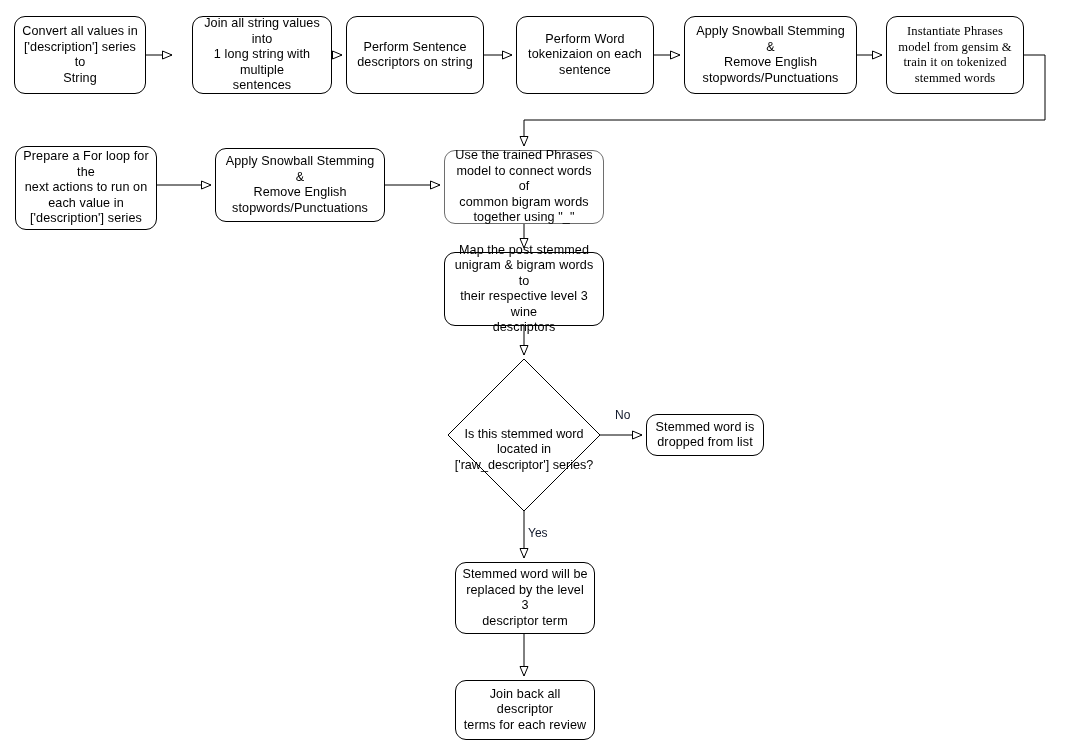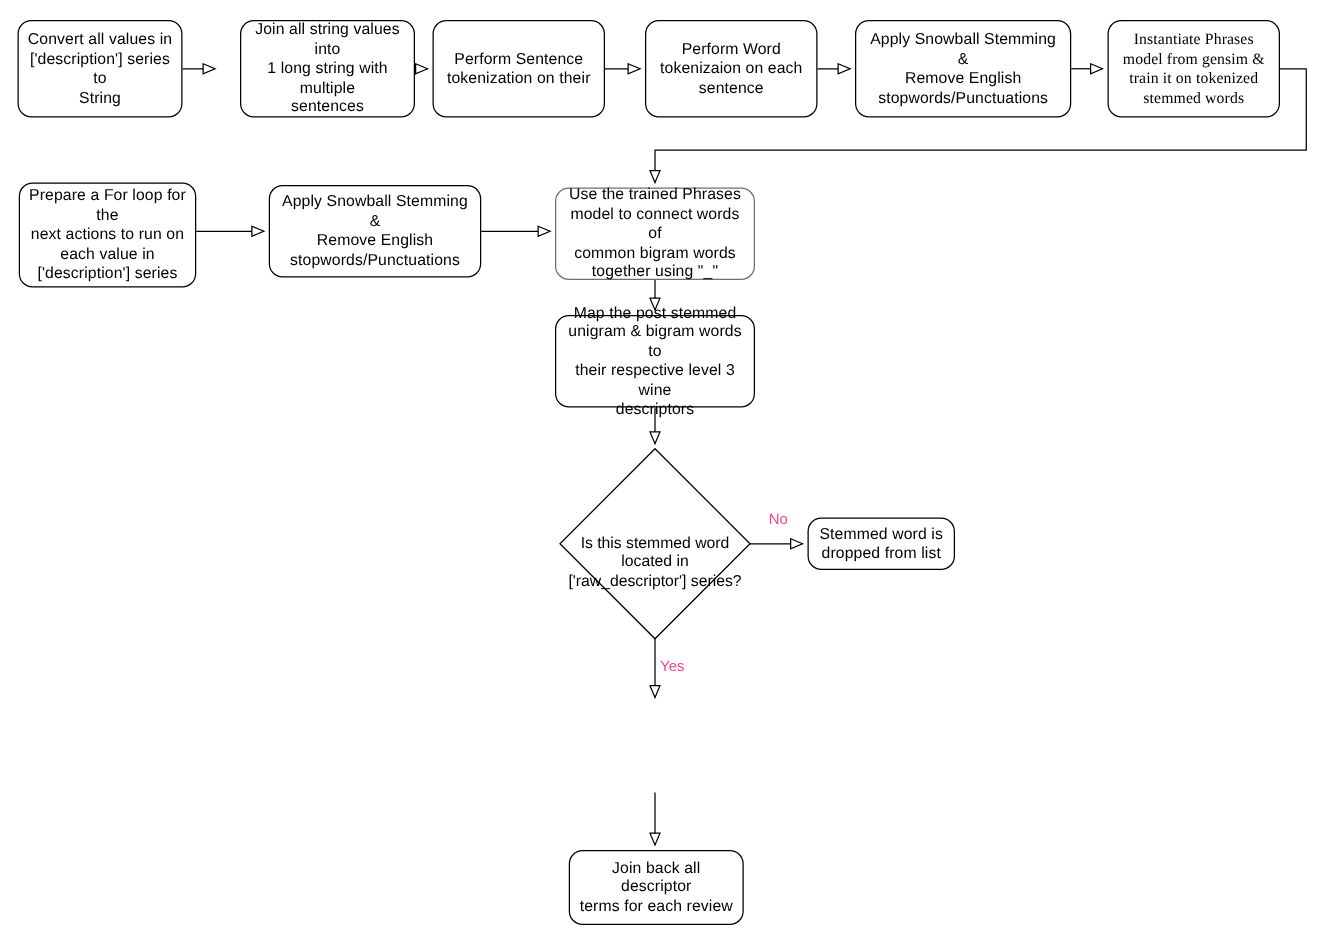--- a/index.html
+++ b/index.html
@@ -53,21 +53,21 @@
     position: absolute;
     text-align: center;
     color: #000000;
     font-size: 12.6px;
     line-height: 15.5px;
     white-space: pre-line;
     pointer-events: none;
   }
   .edge-label {
     position: absolute;
-    color: #ec4899;
+    color: #0f172a;
     font-size: 12px;
     line-height: 14px;
     background: transparent;
   }
 </style>
 </head>
 <body>
 
 <div id="canvas">
 
@@ -117,21 +117,21 @@
   </div>
 
   <div class="node" style="left:176px; top:16px; width:140px; height:78px;margin-left:16px;">
     <span class="node-text">Join all string values into
 1 long string with multiple
 sentences</span>
   </div>
 
   <div class="node" style="left:346px; top:16px; width:138px; height:78px;">
     <span class="node-text">Perform Sentence
-tokenization on their</span>
+descriptors on string</span>
   </div>
 
   <div class="node" style="left:516px; top:16px; width:138px; height:78px;">
     <span class="node-text">Perform Word
 tokenizaion on each
 sentence</span>
   </div>
 
   <div class="node" style="left:684px; top:16px; width:173px; height:78px;">
     <span class="node-text">Apply Snowball Stemming &amp;
@@ -177,20 +177,25 @@
     <span>Is this stemmed word
 located in
 ['raw_descriptor'] series?</span>
   </div>
 
   <div class="node" style="left:646px; top:414px; width:118px; height:42px;">
     <span class="node-text">Stemmed word is
 dropped from list</span>
   </div>
 
+  <div class="node" style="left:455px; top:562px; width:140px; height:72px;">
+    <span class="node-text">Stemmed word will be
+replaced by the level 3
+descriptor term</span>
+  </div>
 
   <div class="node" style="left:455px; top:680px; width:140px; height:60px;">
     <span class="node-text">Join back all descriptor
 terms for each review</span>
   </div>
 
   <div class="edge-label" style="left:615px; top:408px;">No</div>
 
   <div class="edge-label" style="left:528px; top:526px;">Yes</div>
 

